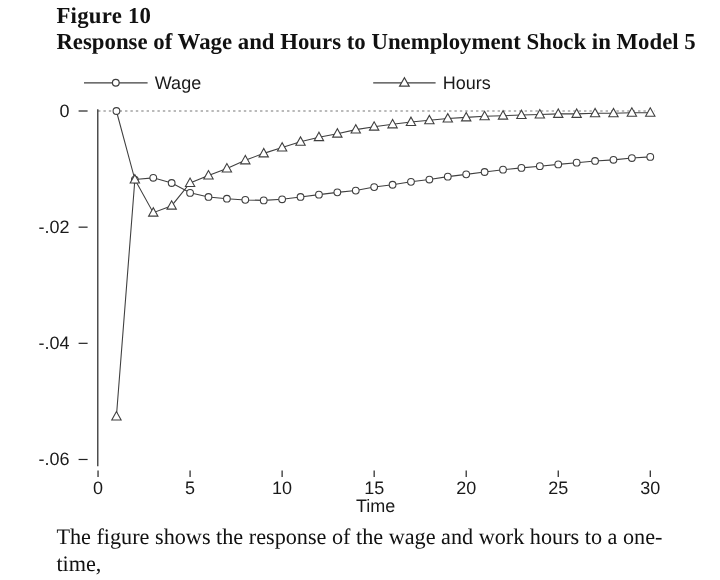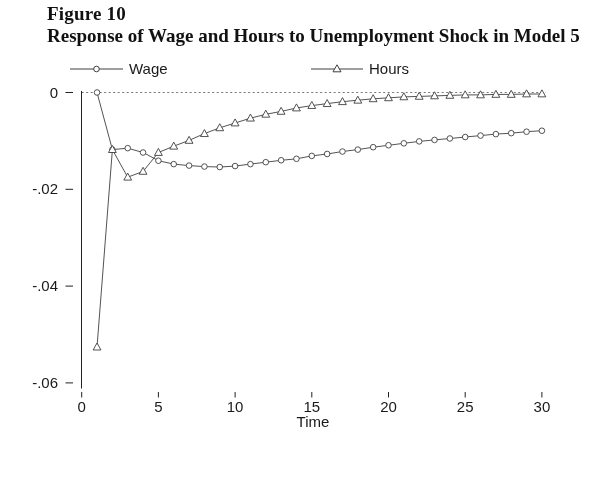--- a/index.html
+++ b/index.html
@@ -142,14 +142,18 @@
           <polygon points="495.88,90.33600000000001 491.98,97.33600000000001 499.78,97.33600000000001" fill="#ffffff" stroke="#3f3f3f" stroke-width="0.9"></polygon>
           <polygon points="511.21999999999997,90.33600000000001 507.32,97.33600000000001 515.12,97.33600000000001" fill="#ffffff" stroke="#3f3f3f" stroke-width="0.9"></polygon>
           <polygon points="526.5600000000001,89.852 522.6600000000001,96.852 530.46,96.852" fill="#ffffff" stroke="#3f3f3f" stroke-width="0.9"></polygon>
           <polygon points="541.9,89.852 538,96.852 545.8,96.852" fill="#ffffff" stroke="#3f3f3f" stroke-width="0.9"></polygon>
         </g>
       </g>
 
     <text x="313" y="427" text-anchor="middle">Time</text>
   </svg>
 
+  <div class="fig-caption">
+    <div>The figure shows the response of the wage and work hours to a one-time,</div>
+
+  </div>
 
 </div>
 
 </body></html>

